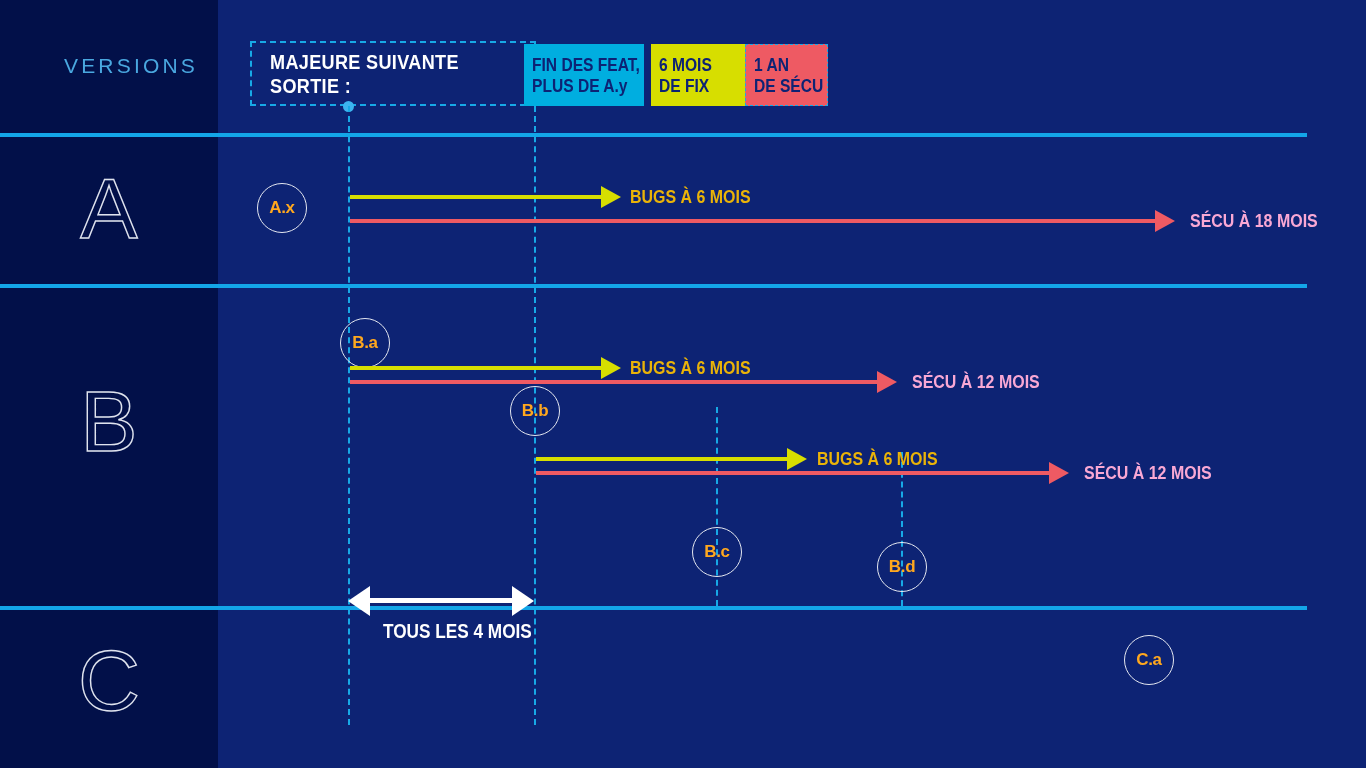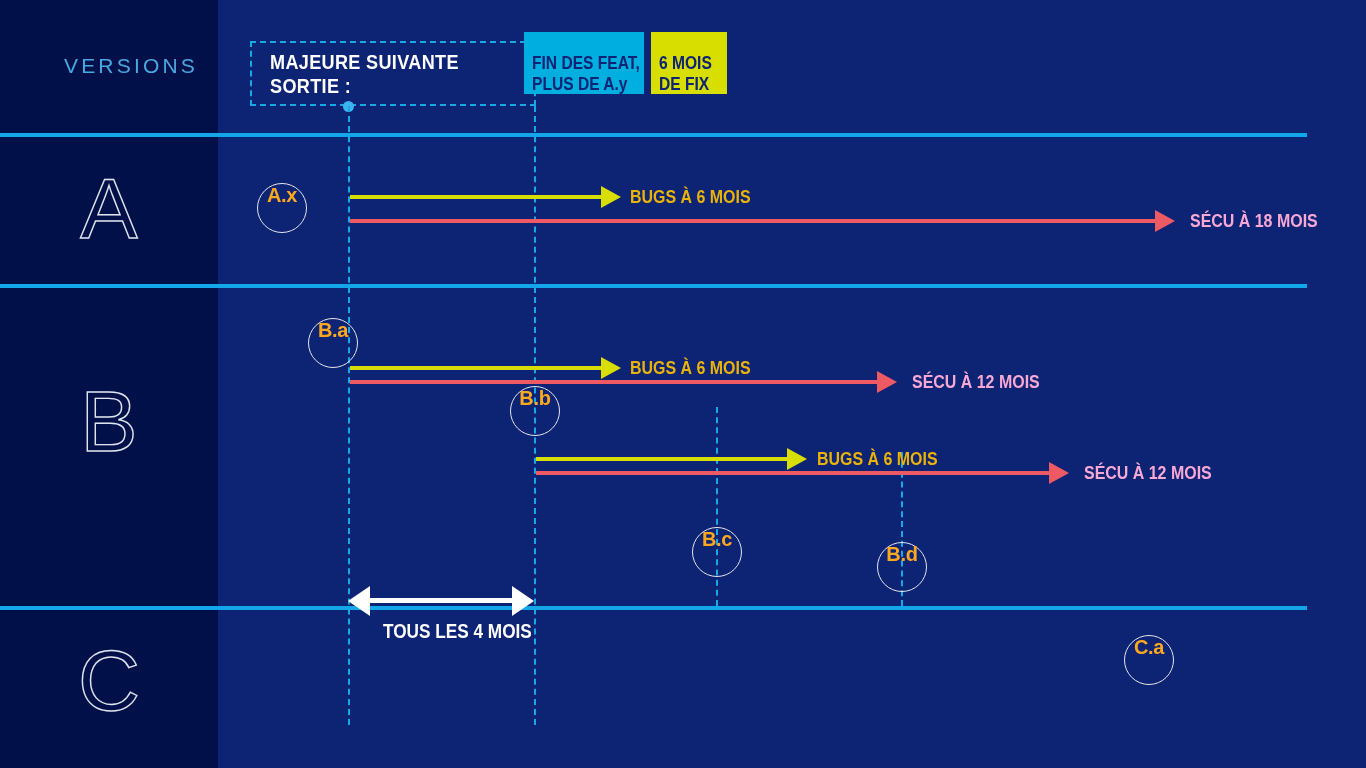--- a/index.html
+++ b/index.html
@@ -40,30 +40,30 @@
   }
   .hdrbox-label{
     position:absolute;left:250px;top:41px;width:286px;height:65px;
     display:flex;align-items:center;justify-content:center;
     color:#ffffff;font-size:21px;font-weight:700;
     letter-spacing:.4px;
     font-family:"Liberation Sans Narrow","Liberation Sans",sans-serif;
     transform:scaleX(.86);
   }
   .badge{
-    position:absolute;top:32px;height:62px;
-    display:flex;flex-direction:column;justify-content:flex-end;
-    box-sizing:border-box;padding:0 8px;
+    position:absolute;top:44px;height:62px;
+    display:flex;flex-direction:column;justify-content:center;
+    box-sizing:border-box;padding:16px 8px;
     font-weight:700;font-size:19px;line-height:21px;
     font-family:"Liberation Sans",sans-serif;
     color:#0d2374;
   }
   .badge span{display:block;transform:scaleX(.82);transform-origin:left center;white-space:nowrap;}
   .badge-a{left:524px;width:120px;background:#00aee0;}
-  .badge-b{left:651px;width: 76px;background:#d7de00;}
+  .badge-b{left:651px;width: 98px;background:#d7de00;}
   .badge-c{left:745px;width: 83px;background:#ee5a63;border:1px dashed #17a9e6;}
 
   
   .vdash{position:absolute;width:0;border-left:2px dashed #17a9e6;}
 
   
   .bar{position:absolute;height:4px;}
   .bar.yellow{background:#d7de00;}
   .bar.red{background:#ee5a63;}
   .head{position:absolute;width:0;height:0;border-style:solid;
@@ -75,22 +75,22 @@
     font-family:"Liberation Sans",sans-serif;
   }
   .arrow-label span{display:inline-block;transform:scaleX(.84);transform-origin:left center;}
   .lbl-yellow{color:#eab308;}
   .lbl-red{color:#f9a8d4;}
 
   
   .vcircle{
     position:absolute;width:48px;height:48px;border-radius:50%;
     border:1.6px solid #e4e7f0;background:transparent;
-    display:flex;align-items:flex-start;justify-content:center;
-    color:#ffa81e;font-size:20px;font-weight:700;letter-spacing:-.3px;
+    display:flex;align-items:center;justify-content:center;
+    color:#ffa81e;font-size:17px;font-weight:700;letter-spacing:-.3px;
     font-family:"Liberation Sans",sans-serif;
   }
 
   
   .cadence-line{position:absolute;height:5px;background:#ffffff;}
   .cad-head{position:absolute;width:0;height:0;border-style:solid;}
   .cad-head.left{border-width:15px 22px 15px 0;border-color:transparent #ffffff transparent transparent;}
   .cad-head.right{border-width:15px 0 15px 22px;border-color:transparent transparent transparent #ffffff;}
   .cadence-label{
     position:absolute;color:#ffffff;font-weight:700;font-size:20px;
@@ -130,20 +130,24 @@
   <div class="dot" style="left:343px;top:101px;"></div>
 
   <div class="badge badge-a">
     <span>FIN DES FEAT,</span>
     <span>PLUS DE A.y</span>
   </div>
   <div class="badge badge-b">
     <span>6 MOIS</span>
     <span>DE FIX</span>
   </div>
+  <div class="badge badge-c">
+    <span>1 AN</span>
+    <span>DE SÉCU</span>
+  </div>
 
   <div class="vdash" style="left:348px;top:106px;height:619px;"></div>
   <div class="vdash" style="left:534px;top:106px;height:619px;"></div>
   <div class="vdash" style="left:716px;top:407px;height:199px;"></div>
   <div class="vdash" style="left:901px;top:452px;height:154px;"></div>
 
   <div class="vcircle" style="left:257px;top:183px;">
     <span>A.x</span>
   </div>
 
@@ -152,21 +156,21 @@
   <div class="arrow-label lbl-yellow" style="left:630px;top:186px;">
     <span>BUGS À 6 MOIS</span>
   </div>
 
   <div class="bar red" style="left:350px;top:219px;width:805px;"></div>
   <div class="head red" style="left:1155px;top:210px;"></div>
   <div class="arrow-label lbl-red" style="left:1190px;top:210px;">
     <span>SÉCU À 18 MOIS</span>
   </div>
 
-  <div class="vcircle" style="left:308px;top:318px;">
+  <div class="vcircle" style="left:340px;top:318px;">
     <span>B.a</span>
   </div>
 
   <div class="bar yellow" style="left:350px;top:366px;width:251px;"></div>
   <div class="head yellow" style="left:601px;top:357px;"></div>
   <div class="arrow-label lbl-yellow" style="left:630px;top:357px;">
     <span>BUGS À 6 MOIS</span>
   </div>
 
   <div class="bar red" style="left:350px;top:380px;width:527px;"></div>

